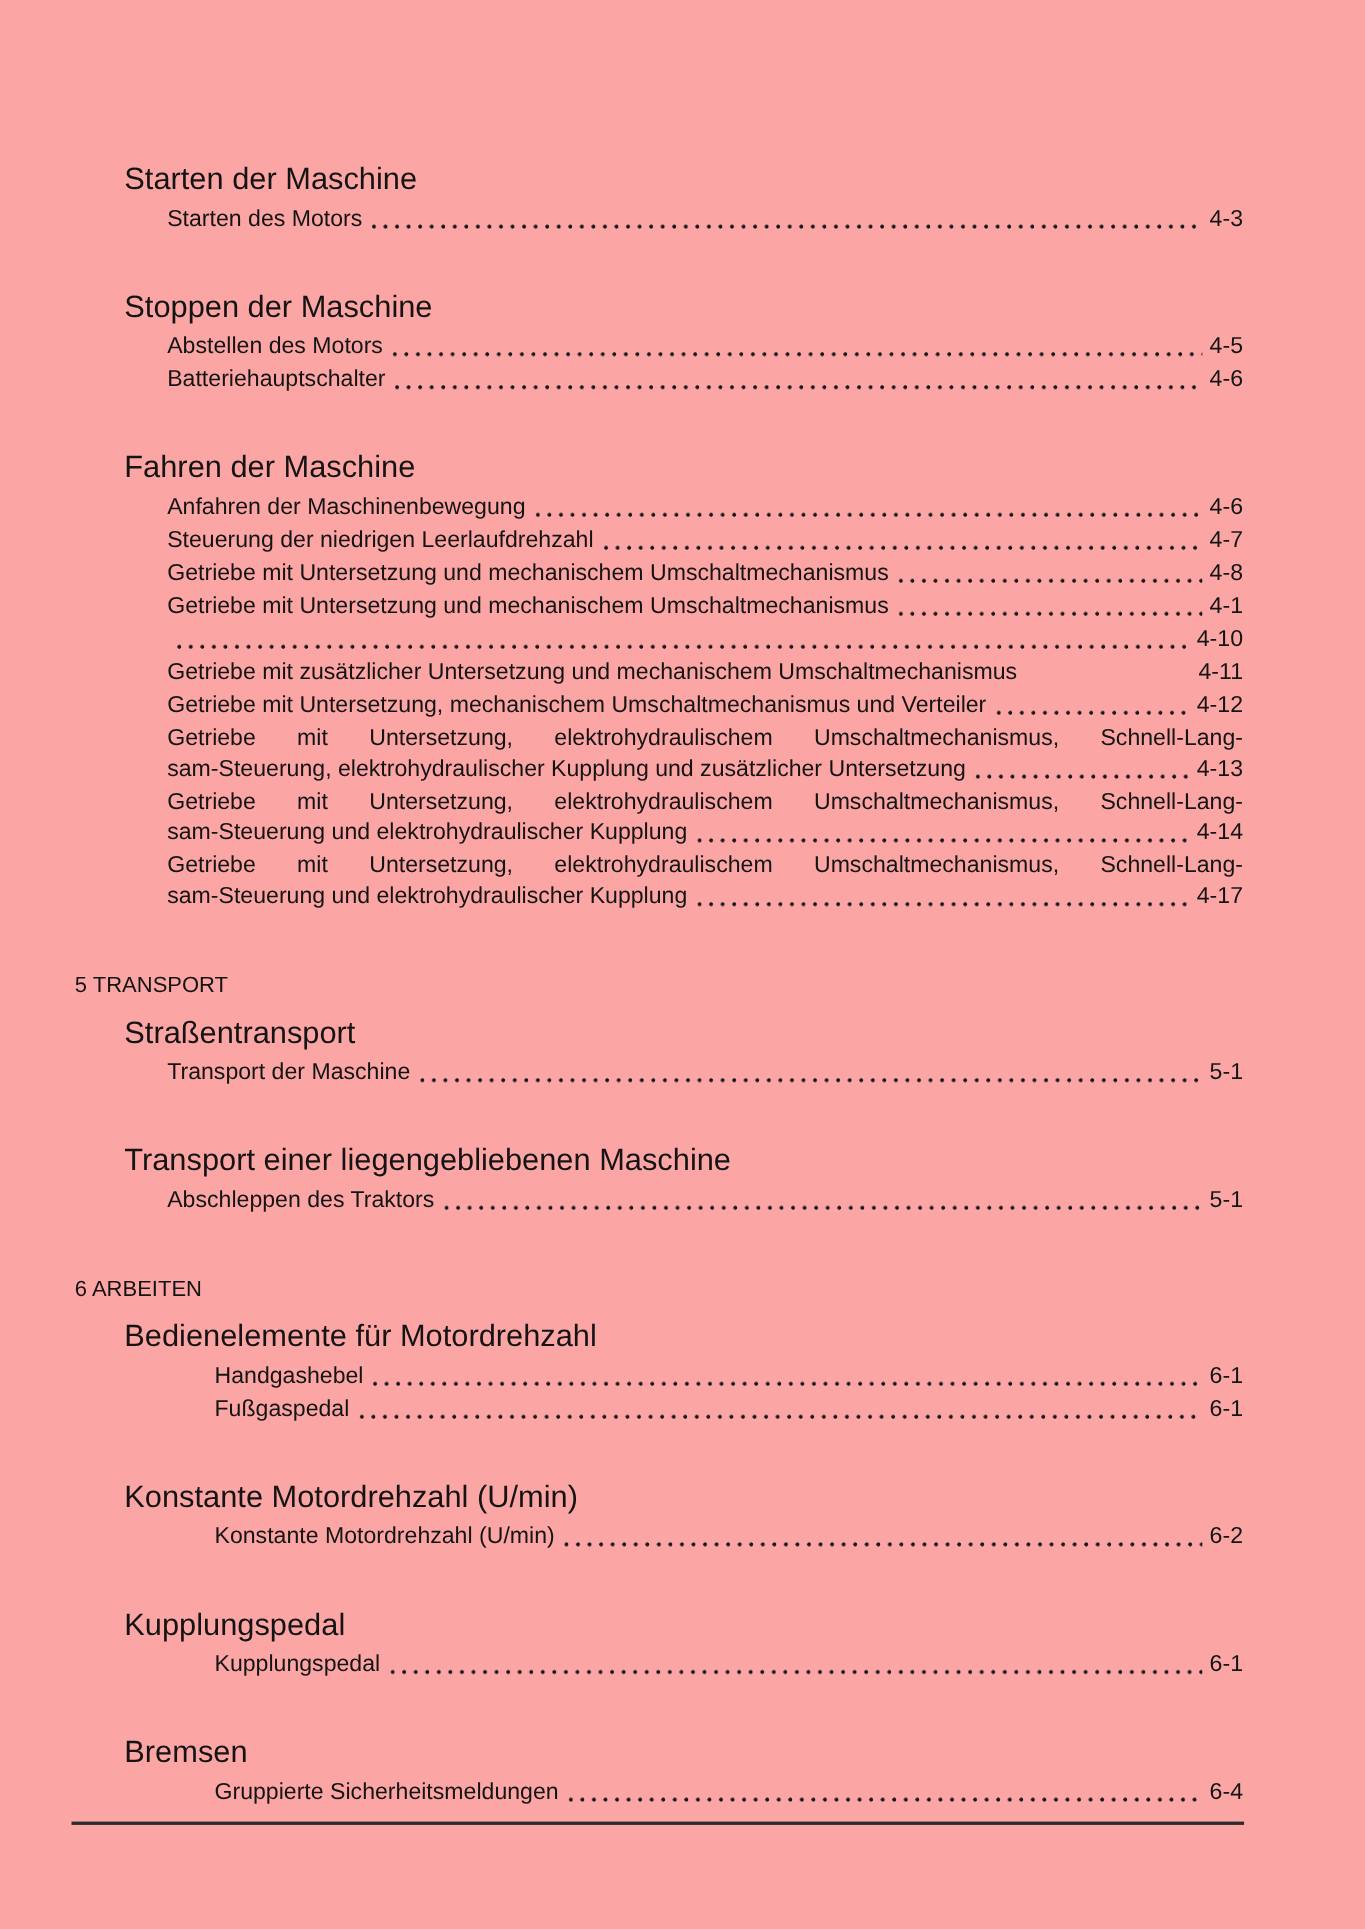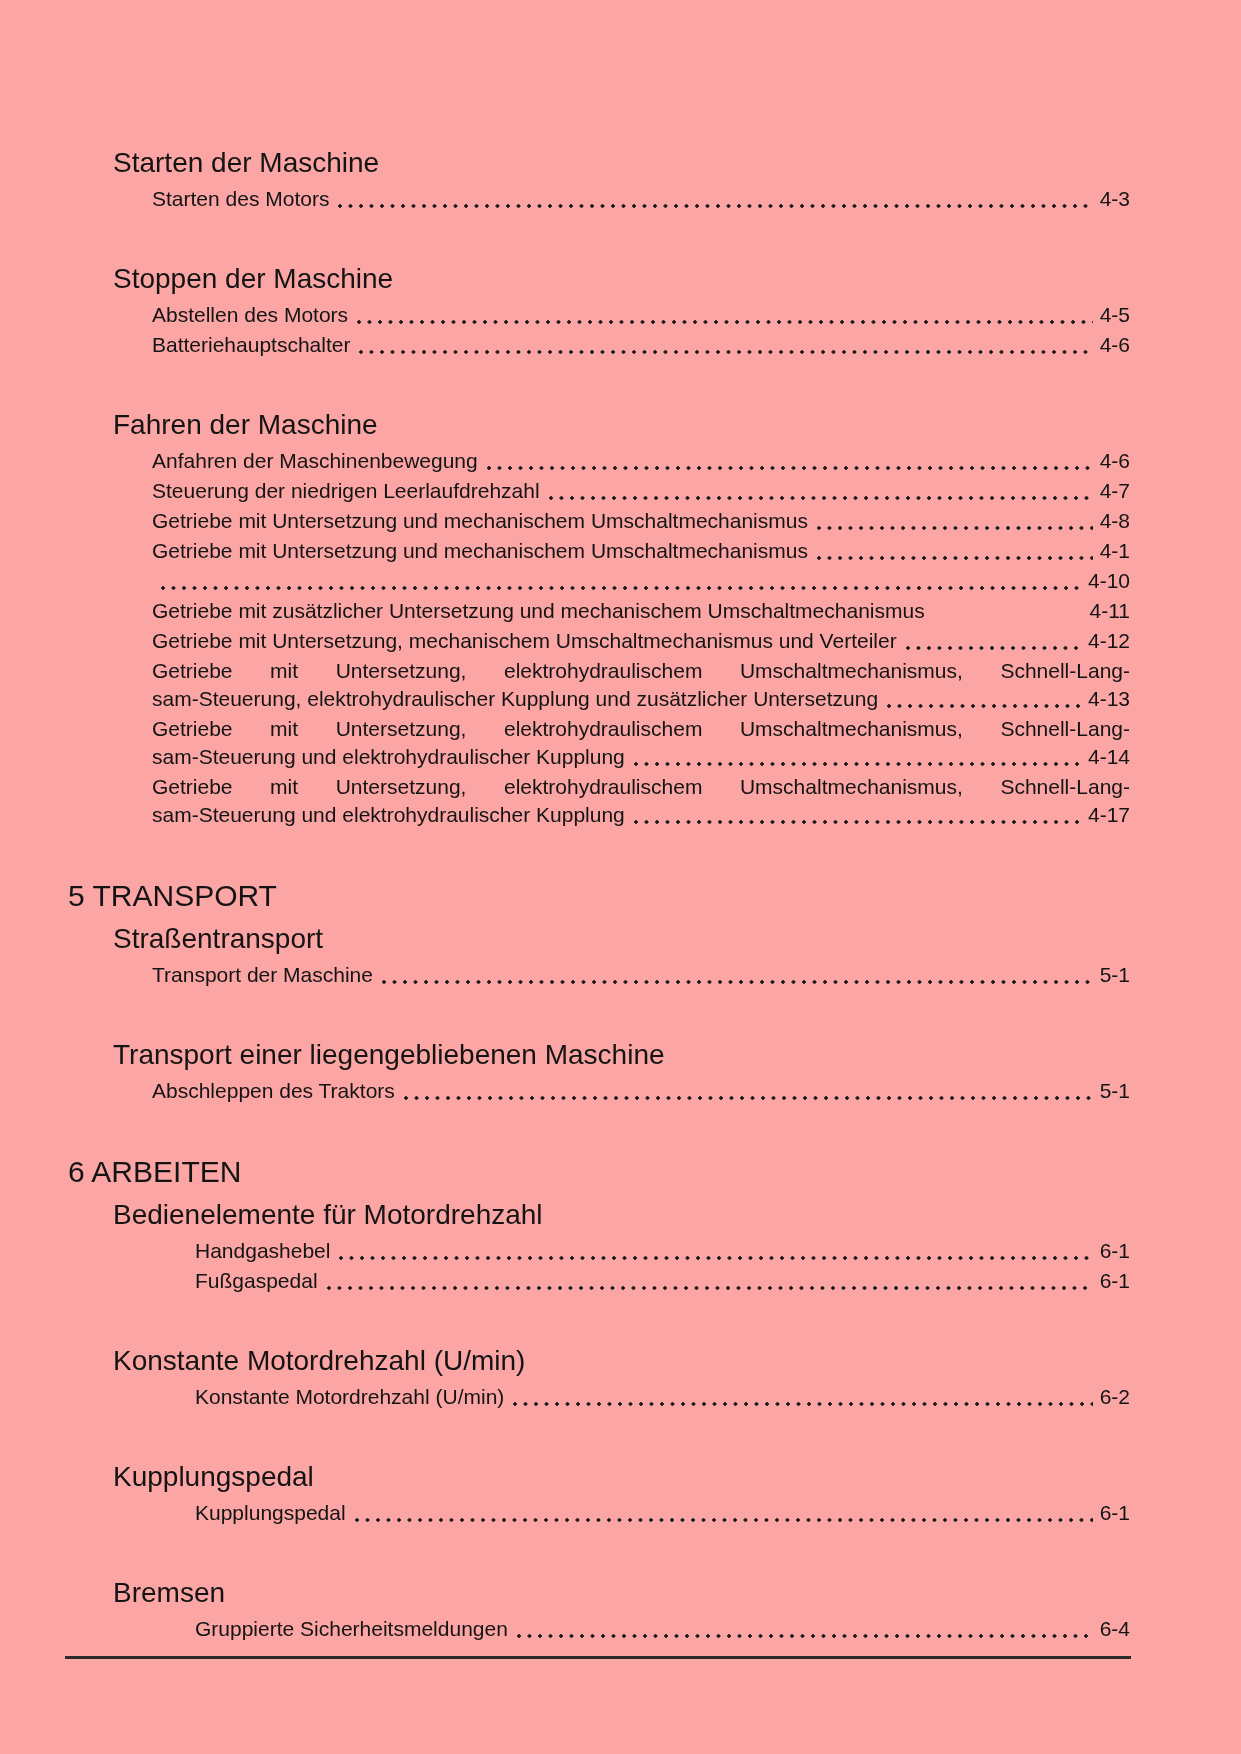--- a/index.html
+++ b/index.html
@@ -18,21 +18,21 @@
     overflow: hidden;
   }
   .content {
     position: absolute;
     top: 145px;
     left: 68px;
     right: 111px;
   }
   .toc-block { margin: 0 0 48px 0; }
   .chapter-title {
-    font-size: 30px;
+    font-size: 20px;
     line-height: 38px;
     font-weight: 400;
     margin: 0 0 6px 0;
     white-space: nowrap;
   }
   .section-title {
     font-size: 28px;
     line-height: 36px;
     font-weight: 400;
     margin: 0 0 4px 45px;

